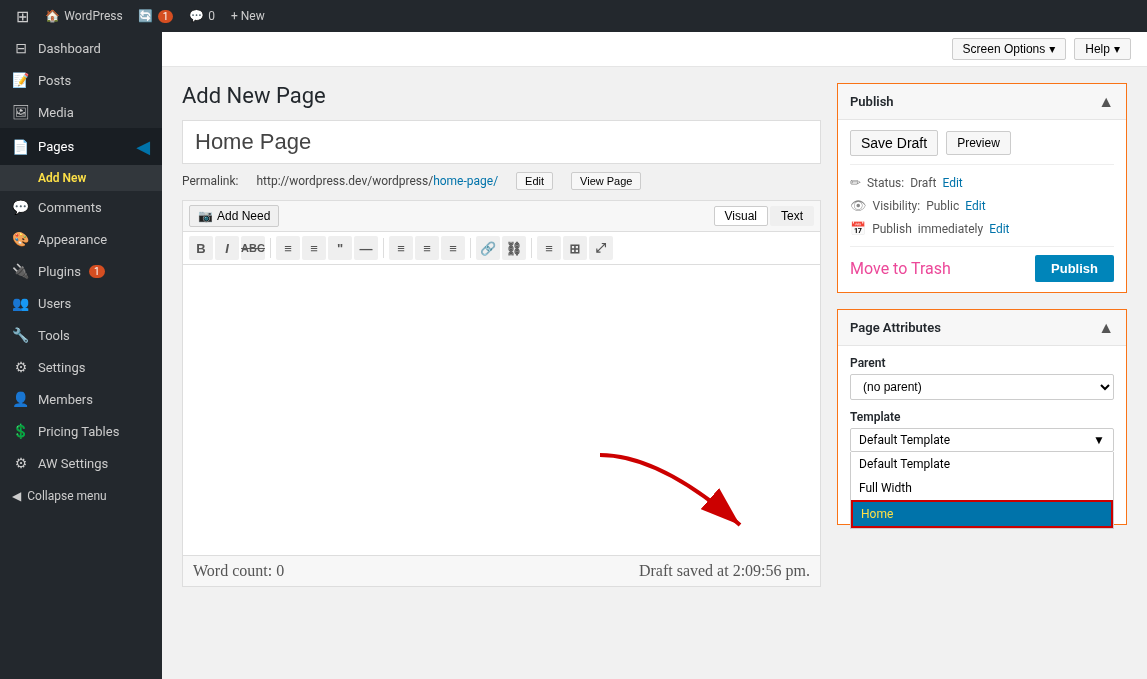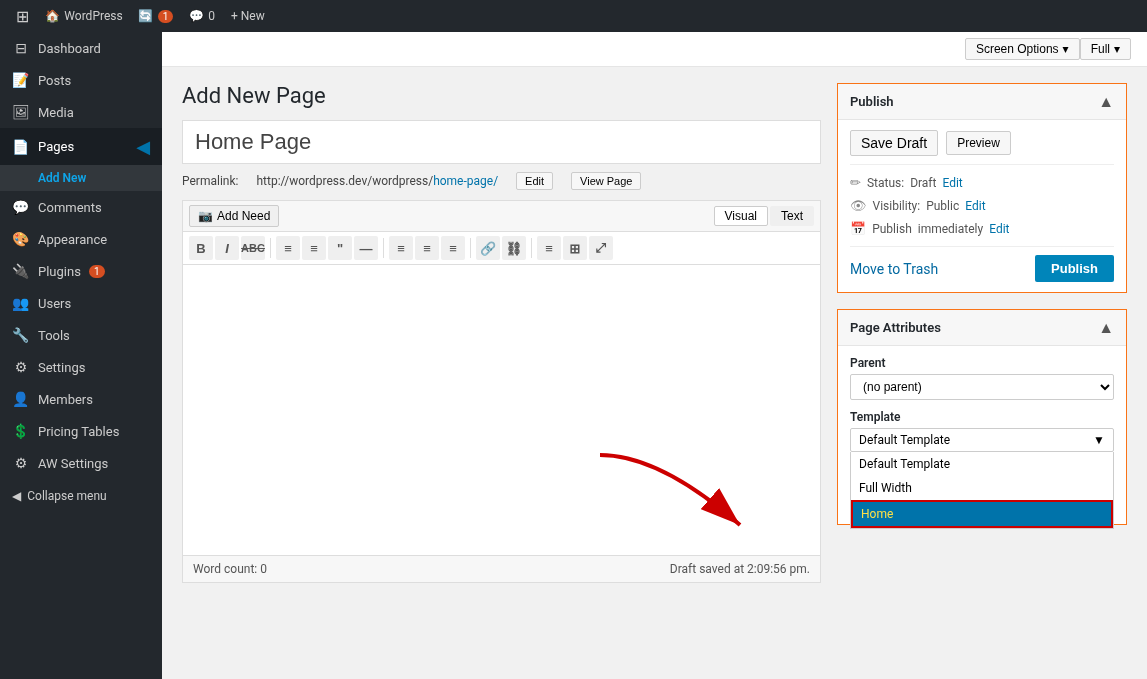--- a/index.html
+++ b/index.html
@@ -17,29 +17,29 @@
     .layout { display: flex; flex: 1; overflow: hidden; }
 
     
     .sidebar { width: 162px; background: #23282d; color: #eee; flex-shrink: 0; overflow-y: auto; }
     .sidebar-menu { list-style: none; }
     .sidebar-item { display: flex; align-items: center; gap: 8px; padding: 8px 12px; color: #ccc; cursor: pointer; font-size: 13px; }
     .sidebar-item.active-parent { background: #191e23; color: #fff; }
     .sidebar-item-icon { width: 18px; text-align: center; font-size: 14px; }
     .sidebar-submenu { background: #32373c; }
     .sidebar-subitem { padding: 6px 12px 6px 38px; color: #ccc; cursor: pointer; font-size: 12px; display: block; }
-    .sidebar-subitem.active { color: #0ea5e9; font-weight: 600; }
+    .sidebar-subitem.active { color: #fde047; font-weight: 600; }
     .sidebar-arrow { margin-left: auto; color: #0073aa; font-size: 18px; }
     .collapse-menu { padding: 10px 12px; color: #ccc; cursor: pointer; font-size: 12px; display: flex; align-items: center; gap: 6px; }
 
     
     .main-content { flex: 1; overflow-y: auto; background: #f1f1f1; }
 
     
-    .screen-options-bar { background: #fff; border-bottom: 1px solid #e5e5e5; padding: 6px 16px; display: flex; justify-content: flex-end; align-items: center; }
+    .screen-options-bar { background: #fff; border-bottom: 1px solid #e5e5e5; padding: 6px 16px; display: flex; justify-content: flex-end; align-items: center; gap: 8px; }
     .screen-btn { background: #f7f7f7; border: 1px solid #ccc; border-radius: 2px; padding: 3px 10px; font-size: 12px; cursor: pointer; display: flex; align-items: center; gap: 4px; }
 
     
     .page-content { padding: 16px 20px; display: flex; gap: 16px; }
 
     
     .page-title { font-size: 22px; font-weight: 400; color: #23282d; margin-bottom: 12px; }
 
     
     .editor-area { flex: 1; min-width: 0; }
@@ -54,38 +54,38 @@
 
     
     .editor-container { border: 1px solid #ddd; background: #fff; }
     .editor-tab { padding: 2px 10px; font-size: 12px; cursor: pointer; border: 1px solid transparent; border-radius: 2px; }
     .editor-tab.active { background: #fff; border-color: #ccc; }
     .editor-toolbar { display: flex; align-items: center; padding: 4px 6px; border-bottom: 1px solid #ddd; gap: 2px; flex-wrap: wrap; }
     .toolbar-btn { width: 24px; height: 24px; display: flex; align-items: center; justify-content: center; cursor: pointer; font-size: 13px; font-weight: bold; color: #555; border: 1px solid transparent; border-radius: 2px; }
     .toolbar-sep { width: 1px; height: 20px; background: #ddd; margin: 0 3px; }
     .add-media-btn { display: flex; align-items: center; gap: 4px; padding: 3px 8px; font-size: 12px; background: #f7f7f7; border: 1px solid #ccc; border-radius: 2px; cursor: pointer; margin-bottom: 6px; }
     .editor-body { min-height: 290px; padding: 10px; position: relative; }
-    .editor-footer { padding: 6px 10px; border-top: 1px solid #ddd; font-size: 12px; color: #555; display: flex; justify-content: space-between; background: #f7f7f7; }
+    .editor-footer { padding: 6px 10px; border-top: 1px solid #ddd; font-size: 16px; color: #555; display: flex; justify-content: space-between; background: #f7f7f7; font-family: Liberation Serif, serif; }
 
     
     .side-panels { width: 290px; flex-shrink: 0; }
     .panel { background: #fff; border: 1px solid #f97316; margin-bottom: 16px; }
     .panel-header { background: #f7f7f7; border-bottom: 1px solid #e5e5e5; padding: 8px 12px; font-size: 13px; font-weight: 600; color: #23282d; display: flex; justify-content: space-between; align-items: center; cursor: pointer; }
     .panel-toggle { color: #555; font-size: 16px; }
     .panel-body { padding: 10px 12px; }
 
     
     .publish-row { display: flex; align-items: center; gap: 8px; margin-bottom: 8px; }
     .btn-save-draft { background: #f7f7f7; border: 1px solid #ccc; border-radius: 2px; padding: 4px 10px; font-size: 14px; cursor: pointer; }
     .btn-preview { background: #f7f7f7; border: 1px solid #ccc; border-radius: 2px; padding: 4px 10px; font-size: 12px; cursor: pointer; }
     .publish-meta { font-size: 12px; color: #555; padding: 4px 0; display: flex; align-items: center; gap: 6px; }
     .publish-meta-icon { color: #888; font-size: 13px; }
     .edit-link { color: #0073aa; cursor: pointer; text-decoration: none; }
     .publish-actions { display: flex; justify-content: space-between; align-items: center; padding-top: 8px; border-top: 1px solid #eee; margin-top: 6px; }
-    .move-to-trash { color: #0369a1; cursor: pointer; font-size: 14px; text-decoration: none; }
+    .move-to-trash { color: #ec4899; cursor: pointer; font-size: 16px; text-decoration: none; }
     .btn-publish { background: #0085ba; color: #fff; border: none; border-radius: 2px; padding: 6px 16px; font-size: 13px; font-weight: 600; cursor: pointer; }
 
     
     .form-label { font-size: 12px; font-weight: 600; color: #23282d; margin-bottom: 4px; display: block; }
     .form-select { width: 100%; padding: 4px 8px; border: 1px solid #ccc; border-radius: 2px; font-size: 12px; background: #fff; }
     .form-group { margin-bottom: 10px; }
 
     
     .template-select-container { position: relative; }
     .template-select-display { width: 100%; padding: 4px 8px; border: 1px solid #ccc; border-radius: 2px; font-size: 12px; background: #fff; display: flex; justify-content: space-between; align-items: center; cursor: pointer; }
@@ -191,21 +191,21 @@
   </div>
 
   <div class="main-content">
 
     <div class="screen-options-bar">
       <button class="screen-btn">
         <span>Screen Options</span>
         <span>▾</span>
       </button>
       <button class="screen-btn">
-        <span>Full</span>
+        <span>Help</span>
         <span>▾</span>
       </button>
     </div>
 
     <div class="page-content">
 
       <div class="editor-area">
         <h1 class="page-title">Add New Page</h1>
 
         <input class="title-input" type="text" value="Home Page" placeholder="Enter title here" style="">

